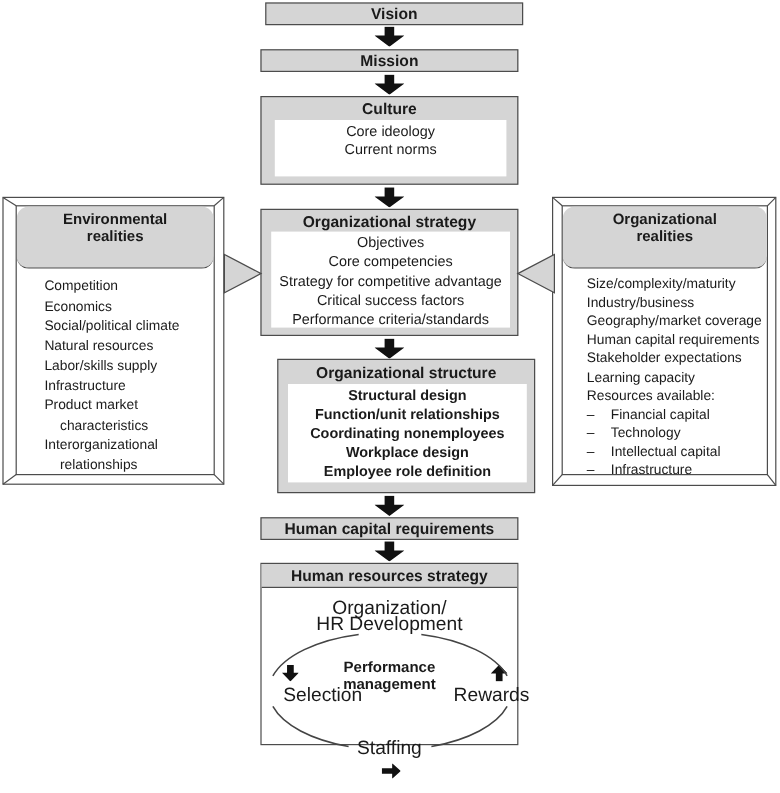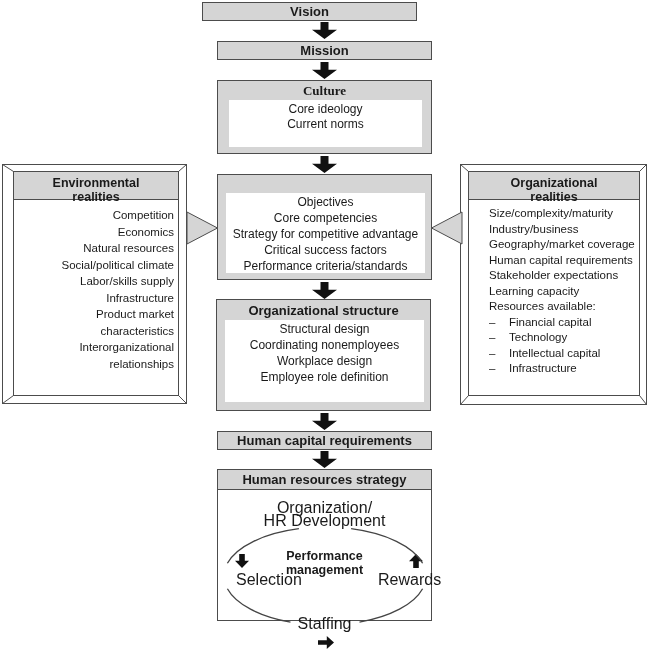--- a/index.html
+++ b/index.html
@@ -8,31 +8,31 @@
     font-family:"Liberation Sans", sans-serif; color:#1a1a1a; overflow:hidden;
   }
 
   
   .gbox {position:absolute; box-sizing:border-box; background:#d5d5d5; border:1.5px solid #4c4c4c;}
   .bar-title {font-weight:bold; font-size:13px; text-align:center; line-height:16px;}
   .bar {display:flex; align-items:center; justify-content:center;}
   .panel {position:absolute; background:#ffffff; text-align:center; font-size:12px;}
   .panel div {white-space:nowrap;}
 
-  #vision   {left:202px; top:2px;   width:215px; height:19px;}
+  #vision   {left:221px; top:2px;   width:215px; height:19px;}
   #mission  {left:217px; top:41px;  width:215px; height:19px;}
   #culture  {left:217px; top:80px;  width:215px; height:74px;}
-  #culture .hdr {padding-top:2px;font-family:Liberation Serif, serif;}
+  #culture .hdr {padding-top:2px;}
   #culture .panel {left:11px; right:9px; top:19px; bottom:6px; line-height:15px; padding-top:2px;}
   #strategy {left:217px; top:174px; width:215px; height:106px;}
   #strategy .hdr {padding-top:2px;}
   #strategy .panel {left:8px; right:6px; top:18px; bottom:6px; line-height:16px; padding-top:1px;}
-  #structure{left:216px; top:299px; width:215px; height:112px;}
+  #structure{left:231px; top:299px; width:215px; height:112px;}
   #structure .hdr {padding-top:3px;}
-  #structure .panel {left:8px; right:6px; top:20px; bottom:8px; line-height:16px; padding-top:1px;}
+  #structure .panel {left:8px; right:6px; top:20px; bottom:8px; line-height:16px; padding-top:1px;font-weight:bold;}
   #hcr      {left:217px; top:431px; width:215px; height:19px;}
 
   
   #hrs {left:217px; top:469px; width:215px; height:152px; background:#fff; border:1.5px solid #4c4c4c; position:absolute; box-sizing:border-box;}
   #hrs .hrs-hdr {height:19px; background:#d5d5d5; border-bottom:1.5px solid #4c4c4c; display:flex; align-items:center; justify-content:center;}
   .hrs-label {position:absolute; font-size:16px; line-height:13px;}
   #hrs-top    {top:31px; left:0; right:0; text-align:center; white-space:pre-line;}
   #hrs-center {top:80px; left:0; right:0; text-align:center; white-space:pre-line; font-weight:bold; font-size:12.5px; line-height:13.5px;}
   #hrs-left   {left:18px;  top:103px;text-align:center;}
   #hrs-right  {left:160px; top:103px;}
@@ -47,24 +47,24 @@
   #mini-up    {left:191px; top:84px;  width:14px; height:14px; clip-path:polygon(30% 100%,70% 100%,70% 52%,100% 52%,50% 0,0 52%,30% 52%);}
   #mini-right {left:100px; top:166px; width:16px; height:13px; clip-path:polygon(0 32%,55% 32%,55% 0,100% 50%,55% 100%,55% 68%,0 68%);}
 
   
   .frame-outer {position:absolute; box-sizing:border-box; border:1px solid #4c4c4c; background:#fff;}
   .frame-inner {position:absolute; box-sizing:border-box; border:1px solid #4c4c4c; background:#fff; overflow:hidden;}
   #env-outer {left:2px;   top:164px; width:185px; height:240px;}
   #env-inner {left:13px;  top:171px; width:166px; height:225px;}
   #org-outer {left:460px; top:164px; width:187px; height:241px;}
   #org-inner {left:468px; top:171px; width:172px; height:225px;}
-  .side-hdr {box-sizing:border-box; height:28px; background:#d5d5d5; border-bottom:1px solid #4c4c4c;
-    font-weight:bold; font-size:12.5px; line-height:14px; text-align:center; padding-top:4px; white-space:pre-line;}
+  .side-hdr {box-sizing:border-box; height:52px; background:#d5d5d5; border-bottom:1px solid #4c4c4c;
+    font-weight:bold; font-size:12.5px; line-height:14px; text-align:center; padding-top:4px; white-space:pre-line;border-radius:10px;}
   .side-list {text-align:left; font-size:11.5px;}
-  #env-inner .side-list {padding:7px 4px 0 23px; line-height:16.5px;text-align:right;}
+  #env-inner .side-list {padding:7px 4px 0 23px; line-height:16.5px;}
   #org-inner .side-list {padding:6px 2px 0 20px; line-height:15.5px;}
   .hang {margin-left:13px; text-indent:-13px;}
   .dash-row {display:flex;}
   .dash-row .dash {width:20px; flex:0 0 20px;}
   .nowrap {white-space:nowrap;}
 
   svg.overlay {position:absolute; left:0; top:0; pointer-events:none;}
 </style>
 </head>
 <body>
@@ -84,34 +84,36 @@
   <div class="gbox" id="culture">
     <div class="bar-title hdr">Culture</div>
     <div class="panel">
       <div>Core ideology</div>
       <div>Current norms</div>
     </div>
   </div>
   <div class="flow-arrow" id="arr3"></div>
 
   <div class="gbox" id="strategy">
+    <div class="bar-title hdr">Organizational strategy</div>
     <div class="panel">
       <div>Objectives</div>
       <div>Core competencies</div>
       <div>Strategy for competitive advantage</div>
       <div>Critical success factors</div>
       <div>Performance criteria/standards</div>
     </div>
   </div>
   <div class="flow-arrow" id="arr4"></div>
 
   <div class="gbox" id="structure">
     <div class="bar-title hdr">Organizational structure</div>
     <div class="panel">
       <div>Structural design</div>
+      <div>Function/unit relationships</div>
       <div>Coordinating nonemployees</div>
       <div>Workplace design</div>
       <div>Employee role definition</div>
     </div>
   </div>
   <div class="flow-arrow" id="arr5"></div>
 
   <div class="gbox bar" id="hcr">
     <div class="bar-title">Human capital requirements</div>
   </div>
@@ -133,22 +135,22 @@
     <div class="mini-arrow" id="mini-right"></div>
   </div>
 
   <div class="frame-outer" id="env-outer"></div>
   <div class="frame-inner" id="env-inner">
     <div class="side-hdr">Environmental
 realities</div>
     <div class="side-list">
       <div class="hang">Competition</div>
       <div class="hang">Economics</div>
+      <div class="hang">Social/political climate</div>
       <div class="hang">Natural resources</div>
-      <div class="hang">Social/political climate</div>
       <div class="hang">Labor/skills supply</div>
       <div class="hang">Infrastructure</div>
       <div class="hang">Product market characteristics</div>
       <div class="hang">Interorganizational relationships</div>
     </div>
   </div>
 
   <div class="frame-outer" id="org-outer"></div>
   <div class="frame-inner" id="org-inner">
     <div class="side-hdr">Organizational

